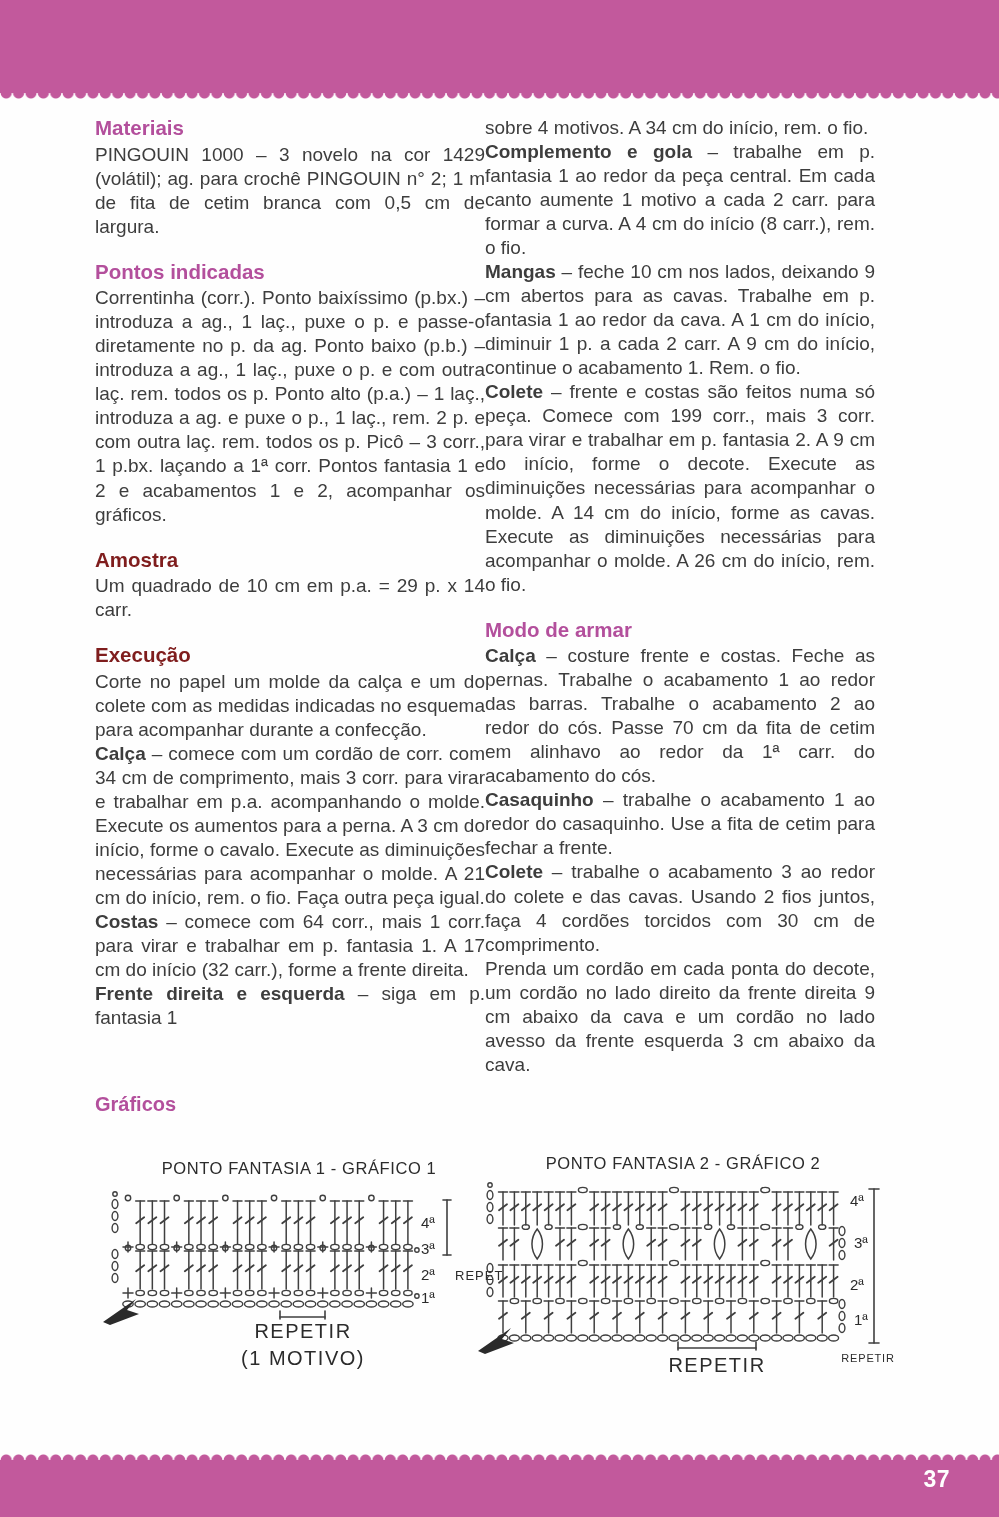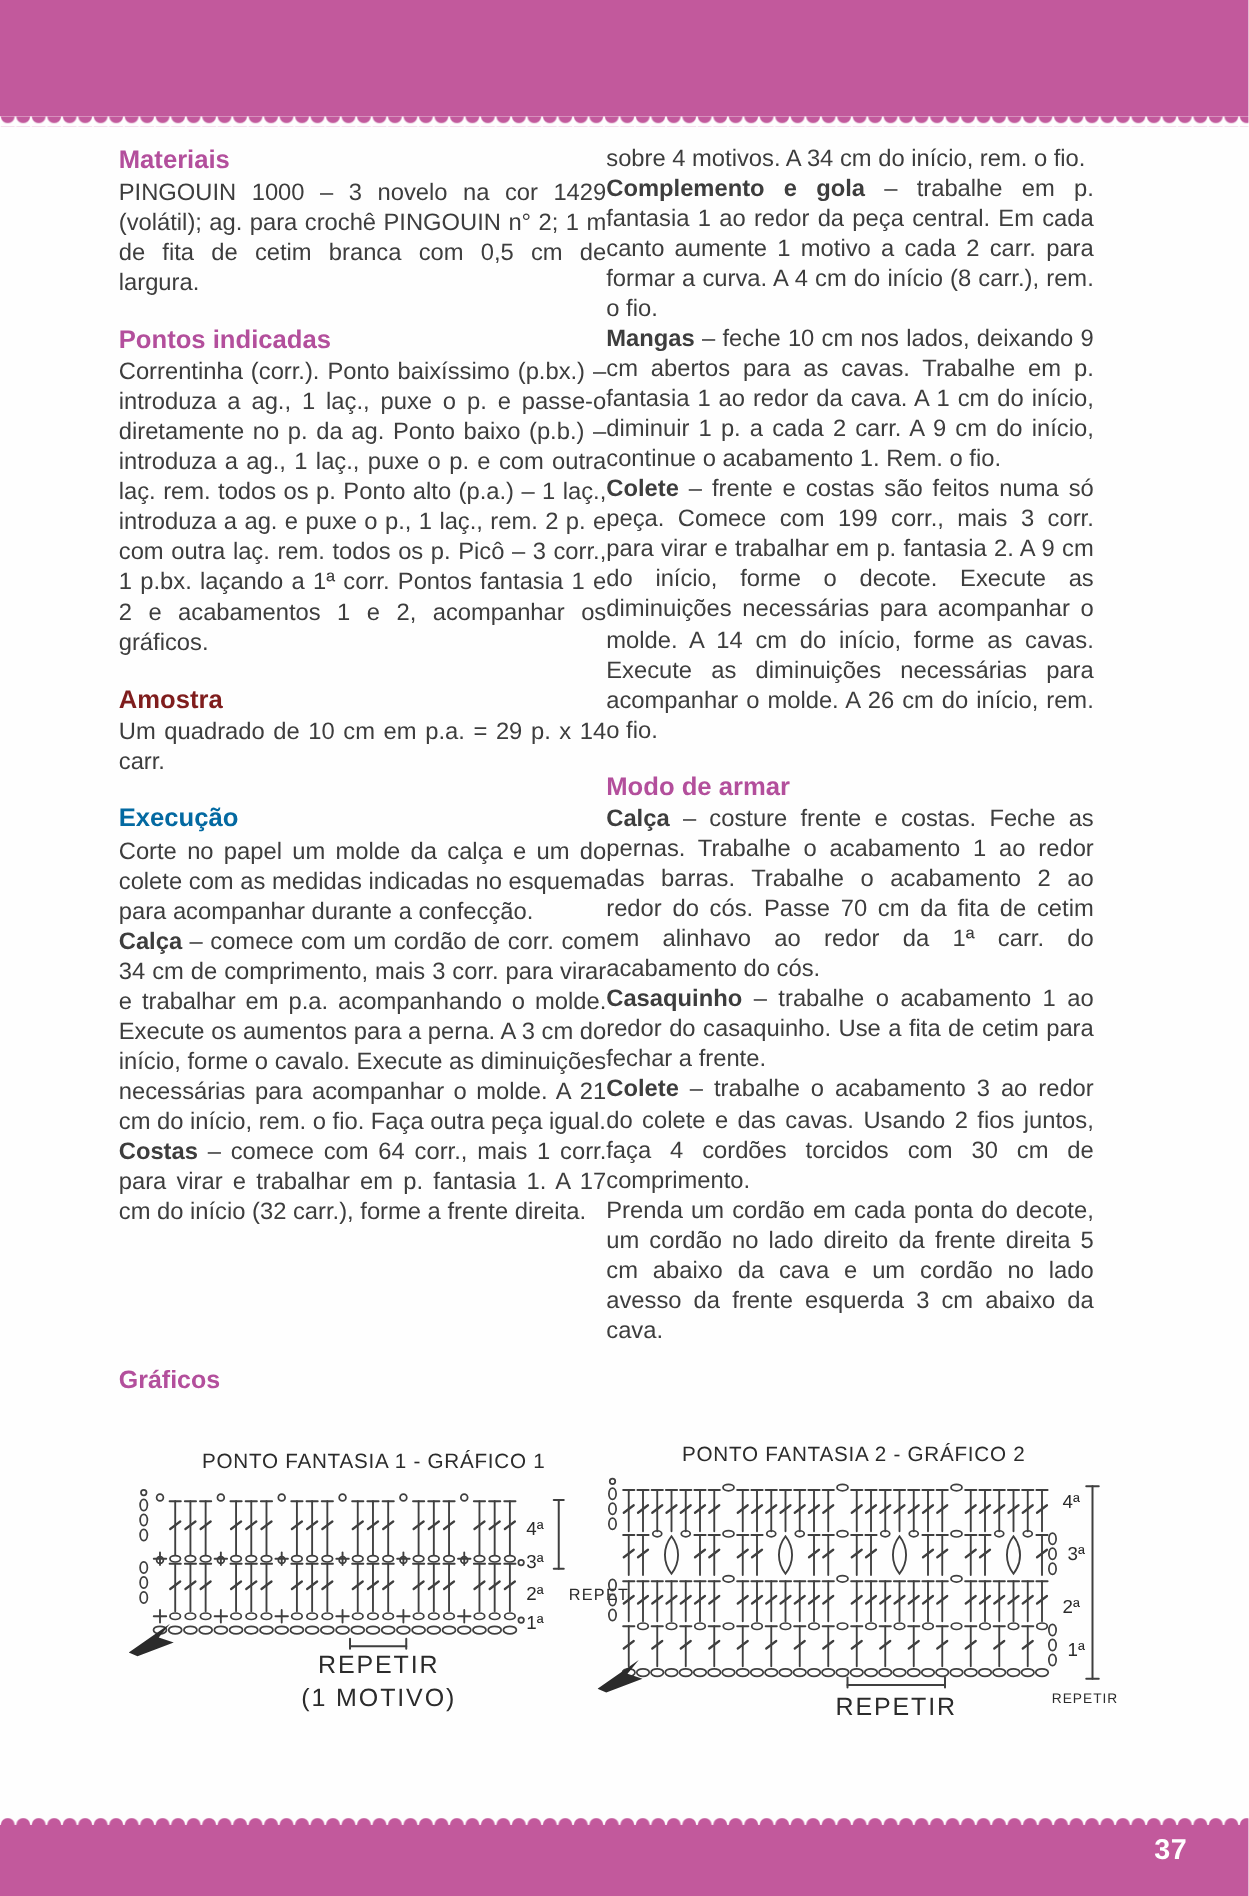--- a/index.html
+++ b/index.html
@@ -41,39 +41,40 @@
         </section>
         <section>
           <h2 style="color: rgb(179, 79, 156);">Pontos indicadas</h2>
           <p>Correntinha (corr.). Ponto baixíssimo (p.bx.) – introduza a ag., 1 laç., puxe o p. e passe-o diretamente no p. da ag. Ponto baixo (p.b.) – introduza a ag., 1 laç., puxe o p. e com outra laç. rem. todos os p. Ponto alto (p.a.) – 1 laç., introduza a ag. e puxe o p., 1 laç., rem. 2 p. e com outra laç. rem. todos os p. Picô – 3 corr., 1 p.bx. laçando a 1ª corr. Pontos fantasia 1 e 2 e acabamentos 1 e 2, acompanhar os gráficos.</p>
         </section>
         <section>
           <h2 style="color: #7f1d1d;">Amostra</h2>
           <p>Um quadrado de 10 cm em p.a. = 29 p. x 14 carr.</p>
         </section>
         <section>
-          <h2 style="color: #0369a1;">Execução</h2>
+          <h2 style="color: #7f1d1d;">Execução</h2>
           <p>Corte no papel um molde da calça e um do colete com as medidas indicadas no esquema para acompanhar durante a confecção.</p>
           <p><b>Calça</b> – comece com um cordão de corr. com 34 cm de comprimento, mais 3 corr. para virar e trabalhar em p.a. acompanhando o molde. Execute os aumentos para a perna. A 3 cm do início, forme o cavalo. Execute as diminuições necessárias para acompanhar o molde. A 21 cm do início, rem. o fio. Faça outra peça igual.</p>
           <p><b>Costas</b> – comece com 64 corr., mais 1 corr. para virar e trabalhar em p. fantasia 1. A 17 cm do início (32 carr.), forme a frente direita.</p>
+          <p><b>Frente direita e esquerda</b> – siga em p. fantasia 1</p>
         </section>
       </div>
     <div class="col" id="col-right">
         <section>
           <p>sobre 4 motivos. A 34 cm do início, rem. o fio.</p>
           <p><b>Complemento e gola</b> – trabalhe em p. fantasia 1 ao redor da peça central. Em cada canto aumente 1 motivo a cada 2 carr. para formar a curva. A 4 cm do início (8 carr.), rem. o fio.</p>
           <p><b>Mangas</b> – feche 10 cm nos lados, deixando 9 cm abertos para as cavas. Trabalhe em p. fantasia 1 ao redor da cava. A 1 cm do início, diminuir 1 p. a cada 2 carr. A 9 cm do início, continue o acabamento 1. Rem. o fio.</p>
           <p><b>Colete</b> – frente e costas são feitos numa só peça. Comece com 199 corr., mais 3 corr. para virar e trabalhar em p. fantasia 2. A 9 cm do início, forme o decote. Execute as diminuições necessárias para acompanhar o molde. A 14 cm do início, forme as cavas. Execute as diminuições necessárias para acompanhar o molde. A 26 cm do início, rem. o fio.</p>
         </section>
         <section>
           <h2 style="color: rgb(179, 79, 156);">Modo de armar</h2>
           <p><b>Calça</b> – costure frente e costas. Feche as pernas. Trabalhe o acabamento 1 ao redor das barras. Trabalhe o acabamento 2 ao redor do cós. Passe 70 cm da fita de cetim em alinhavo ao redor da 1ª carr. do acabamento do cós.</p>
           <p><b>Casaquinho</b> – trabalhe o acabamento 1 ao redor do casaquinho. Use a fita de cetim para fechar a frente.</p>
           <p><b>Colete</b> – trabalhe o acabamento 3 ao redor do colete e das cavas. Usando 2 fios juntos, faça 4 cordões torcidos com 30 cm de comprimento.</p>
-          <p>Prenda um cordão em cada ponta do decote, um cordão no lado direito da frente direita 5 cm abaixo da cava e um cordão no lado avesso da frente esquerda 3 cm abaixo da cava.</p>
+          <p>Prenda um cordão em cada ponta do decote, um cordão no lado direito da frente direita 9 cm abaixo da cava e um cordão no lado avesso da frente esquerda 3 cm abaixo da cava.</p>
         </section>
       </div>
   </main>
 
   <h2 class="graficos-heading" style="color: rgb(179, 79, 156);">Gráficos</h2>
 
   <div class="chart" id="chart1"><svg width="400" height="238" viewBox="0 0 400 238">
         <text x="196" y="18" font-size="16.5" text-anchor="middle" letter-spacing="0.6" fill="#2b2b2b" font-weight="normal">PONTO FANTASIA 1 - GRÁFICO 1</text>
         <circle cx="25" cy="42" r="2.7" fill="none" stroke="#3f3f3f" stroke-width="1.4"></circle>
         <line x1="37.17" y1="45" x2="37.17" y2="88" stroke="#3f3f3f" stroke-width="1.5" stroke-linecap="round"></line>

